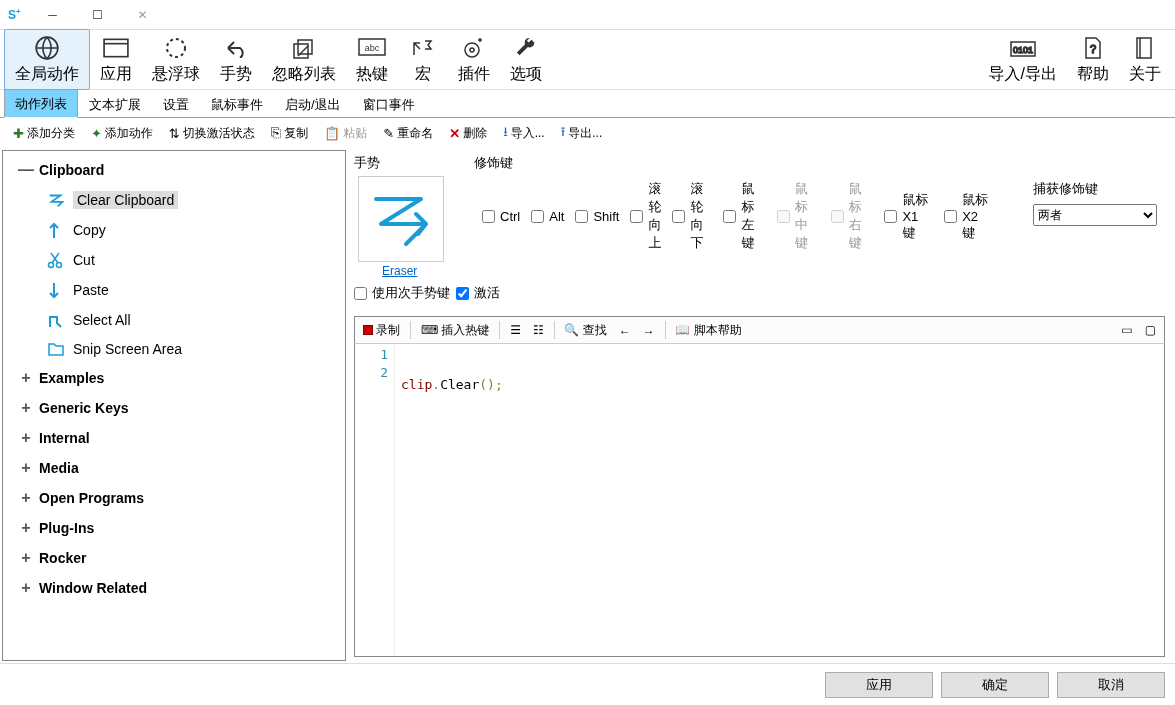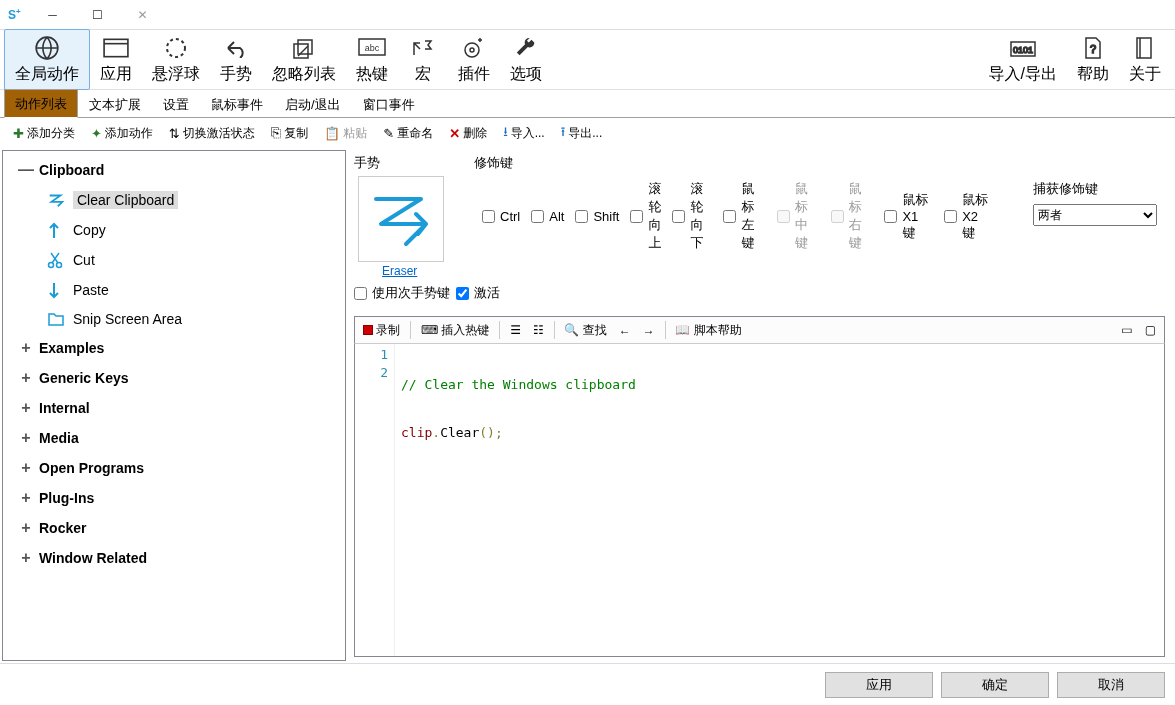--- a/index.html
+++ b/index.html
@@ -13,21 +13,21 @@
 
 .main-toolbar { height: 60px; display: flex; align-items: center; padding: 2px 4px; border-bottom: 1px solid #e0e0e0; }
 .tool-btn { display: flex; flex-direction: column; align-items: center; justify-content: center; padding: 4px 10px; cursor: pointer; min-width: 50px; }
 .tool-btn.active { background: #e5f1fb; border: 1px solid #78aee5; border-radius: 2px; }
 .tool-btn .ico { font-size: 22px; color: #b91c1c; height: 28px; display: flex; align-items: center; }
 .tool-btn .lbl { font-size: 16px; margin-top: 2px; }
 .toolbar-spacer { flex: 1; }
 
 .sub-tabs { height: 28px; display: flex; align-items: flex-end; border-bottom: 1px solid #a0a0a0; padding: 0 4px; }
 .sub-tab { padding: 5px 10px 4px; font-size: 13px; cursor: pointer; border: 1px solid transparent; border-bottom: none; margin-bottom: -1px; }
-.sub-tab.active { background: #a16207; border: 1px solid #a0a0a0; border-bottom: 1px solid #fff; }
+.sub-tab.active { background: #7dd3fc; border: 1px solid #a0a0a0; border-bottom: 1px solid #fff; }
 
 .action-toolbar { height: 30px; display: flex; align-items: center; padding: 3px 6px; gap: 2px;}
 .action-btn { display: flex; align-items: center; padding: 3px 6px; cursor: pointer; font-size: 12px; border: 1px solid transparent; gap: 3px;}
 .action-btn .ai { font-size: 13px; }
 .action-btn.disabled { color: #999; }
 .red-x { color: #c00; font-weight: bold; }
 .green-plus { color: #2a7a2e; }
 .blue-arrow { color: #1b6ec2; }
 
 .content { flex: 1; display: flex; padding: 2px; overflow: hidden; }
@@ -288,20 +288,28 @@
         <div class="tree-node child">
           <span class="node-icon">
             <svg width="14" height="18" viewBox="0 0 14 18">
               <path d="M7 2 V16 M3 12 L7 16 L11 12" stroke="#1b9cd8" stroke-width="2" fill="none"></path>
             </svg>
           </span>
           <span class="node-label ">Paste</span>
         </div>
         <div class="tree-node child">
           <span class="node-icon">
+            <svg width="16" height="18" viewBox="0 0 16 18">
+              <path d="M3 16 L3 6 L10 6 L10 12 L14 16" stroke="#1b9cd8" stroke-width="2" fill="none"></path>
+            </svg>
+          </span>
+          <span class="node-label ">Select All</span>
+        </div>
+        <div class="tree-node child">
+          <span class="node-icon">
             <svg width="18" height="16" viewBox="0 0 18 16">
               <path d="M2 3 h5 l2 2 h7 v9 H2 z" fill="none" stroke="#1b9cd8" stroke-width="1.5"></path>
             </svg>
           </span>
           <span class="node-label ">Snip Screen Area</span>
         </div>
         <div class="tree-node cat">
           <span class="exp">+</span>
           <span class="node-label">Examples</span>
         </div>
@@ -447,21 +455,20 @@
         <div class="code-tool">▢</div>
       </div>
     </div>
 
     <div class="code-editor">
       <div class="gutter">
         <div>1</div>
         <div>2</div>
       </div>
       <div class="code-text">
-        <div class="line"><span class="comment">// Clear the Windows clipboard</span></div>
         <div class="line"><span class="obj">clip</span><span class="punct">.</span><span class="method">Clear</span><span class="punct">();</span></div>
       </div>
     </div>
   </div>
 </div>
 
 <div class="bottom-bar">
   <button class="btn">应用</button>
   <button class="btn">确定</button>
   <button class="btn">取消</button>

